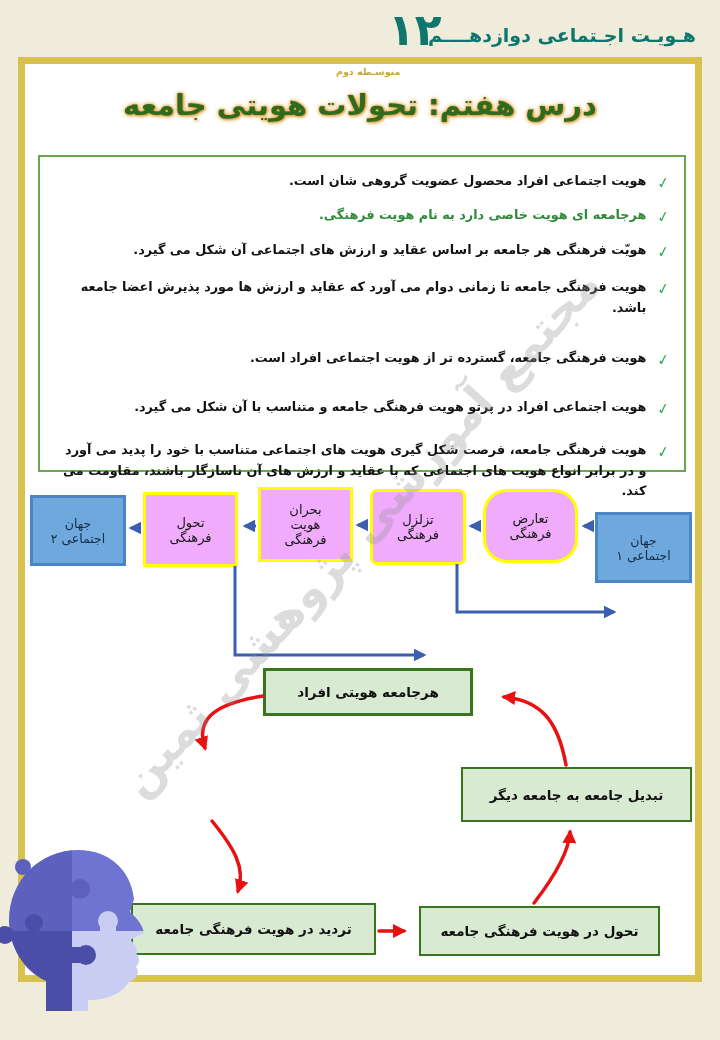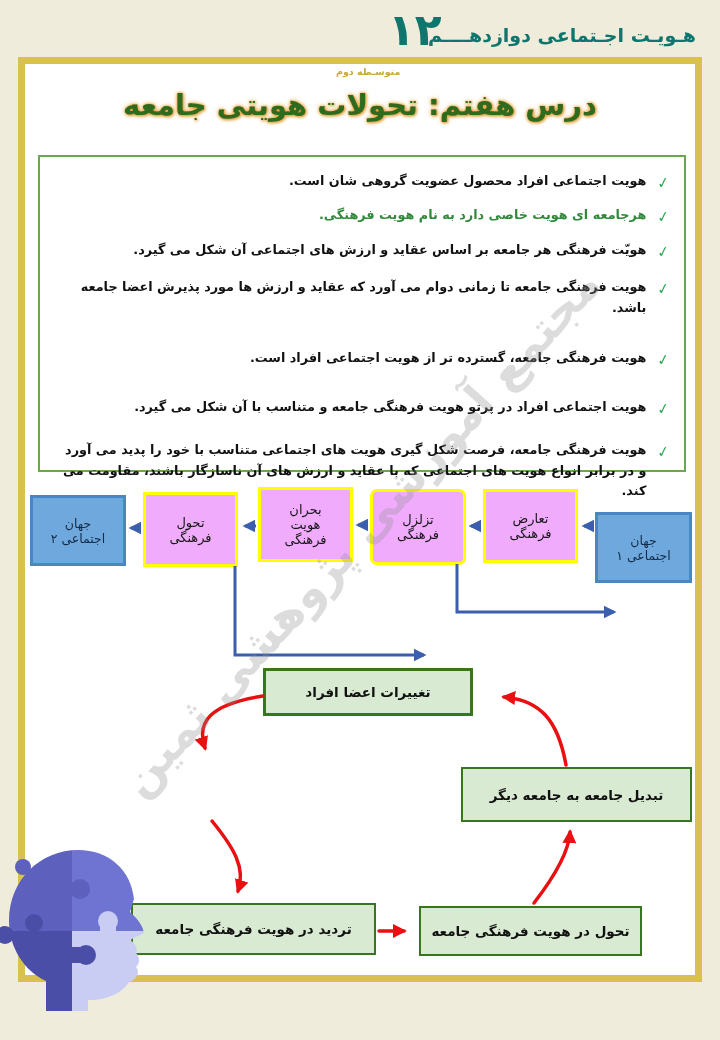--- a/index.html
+++ b/index.html
@@ -47,37 +47,37 @@
   .m4{margin-bottom:30px}.m5{margin-bottom:24px}.m6{margin-bottom:19px}
   
   .flow-box {
     position:absolute; box-sizing:border-box; z-index:3; padding:5px 14px;
     display:flex; flex-direction:column; align-items:center; justify-content:space-evenly;
     text-align:center; font-weight:normal;
   }
   .fb-yellow { background:#f0abfc; border:3px solid #ffff00; font-size:13px; color:#151515;text-align:center; }
   .fb-blue   { background:#6fa8dc; border:3px solid #4a86c6; font-size:12.5px; color:#112c48; }
   .fb1{ left:595px; top:492px; width:97px;  height:71px;margin-top:20px; }
-  .fb2{ left:483px; top:489px; width:95px;  height:74px; }
+  .fb2{ left:483px; top:489px; width:95px;  height:74px;border-radius:24px; }
   .fb3{ left:370px; top:489px; width:96px;  height:76px;border-radius:7px; }
   .fb4{ left:258px; top:487px; width:95px;  height:75px; }
   .fb5{ left:143px; top:492px; width:95px;  height:75px; }
   .fb6{ left:30px;  top:495px; width:96px;  height:71px; }
   
   .cycle-box {
     position:absolute; box-sizing:border-box; z-index:3;
     background:#d9ead3; border:3px solid #38761d;
     display:flex; align-items:center; justify-content:center; text-align:center;
     font-weight:bold; font-size:13.5px; color:#111;
   }
   .cb-top  { left:263px; top:668px; width:210px; height:48px; }
   .cb-left { left:96px;  top:764px; width:248px; height:55px; border-width:2px; }
   .cb-right{ left:461px; top:767px; width:231px; height:55px; border-width:2px; }
   .cb-bl   { left:131px; top:903px; width:245px; height:52px; border-width:2px; }
-  .cb-br   { left:419px; top:906px; width:223px; height:50px; border-width:2px; }
+  .cb-br   { left:419px; top:906px; width:241px; height:50px; border-width:2px; }
   
   .arrows { position:absolute; left:0; top:0; z-index:4; pointer-events:none; }
   
   .watermark {
     position:absolute; left:-45px; top:505px; width:810px; z-index:5;
     transform:rotate(-48deg); transform-origin:center;
     text-align:center; font-size:46px; font-weight:bold; letter-spacing:3px;
     color:#8f8f8f; opacity:0.30; pointer-events:none; white-space:nowrap;
   }
   .head-illustration { position:absolute; left:-4px; top:843px; z-index:7; }
@@ -127,21 +127,21 @@
     </ul>
   </div>
 
   <div class="flow-box fb-blue fb1">جهان اجتماعی ۱</div>
   <div class="flow-box fb-yellow fb2">تعارض فرهنگی</div>
   <div class="flow-box fb-yellow fb3">تزلزل فرهنگی</div>
   <div class="flow-box fb-yellow fb4">بحران هویت فرهنگی</div>
   <div class="flow-box fb-yellow fb5">تحول فرهنگی</div>
   <div class="flow-box fb-blue fb6">جهان اجتماعی ۲</div>
 
-  <div class="cycle-box cb-top">تغییرات اعضا افراد</div>
+  <div class="cycle-box cb-top">هرجامعه هویتی افراد</div>
   <div class="cycle-box cb-bl">تردید در هویت فرهنگی جامعه</div>
   <div class="cycle-box cb-right">تبدیل جامعه به جامعه دیگر</div>
   <div class="cycle-box cb-br">تحول در هویت فرهنگی جامعه</div>
 
   <svg class="arrows" width="720" height="1040" viewBox="0 0 720 1040">
     <defs>
       <marker id="arrB" viewBox="0 0 10 10" refX="8" refY="5" markerWidth="4.2" markerHeight="4.2" orient="auto">
         <path d="M0,0 L10,5 L0,10 z" fill="#3b5fae"></path>
       </marker>
       <marker id="arrR" viewBox="0 0 10 10" refX="8" refY="5" markerWidth="4" markerHeight="4" orient="auto">

